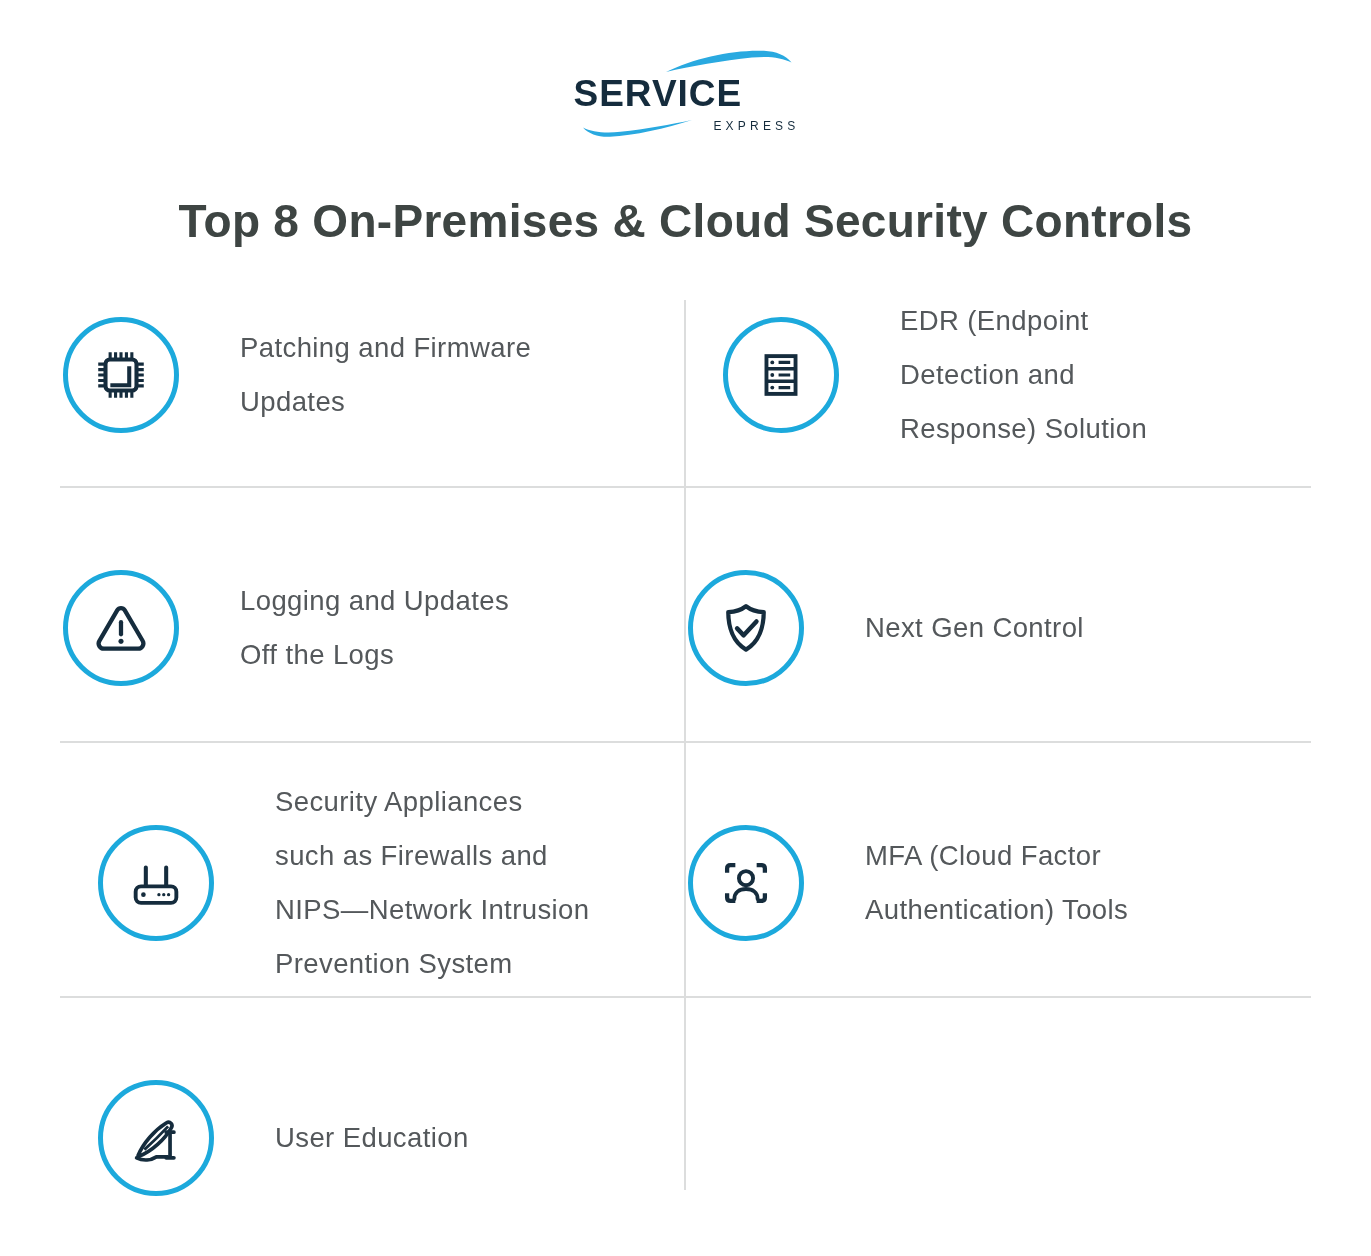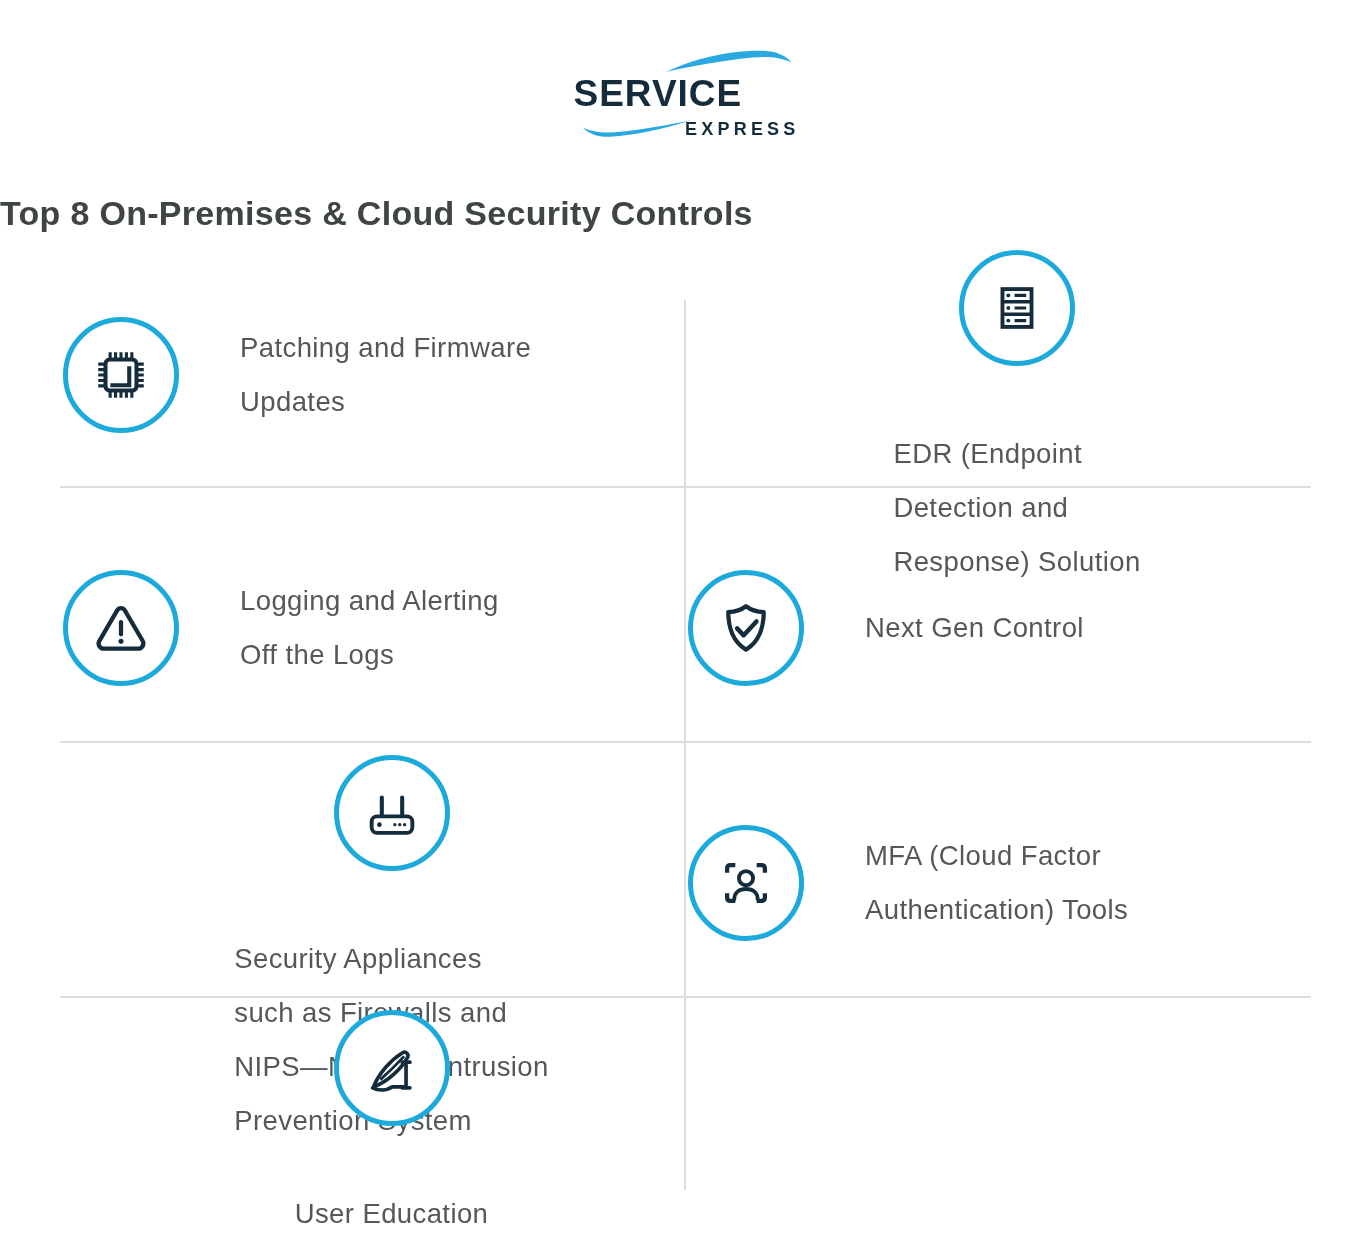--- a/index.html
+++ b/index.html
@@ -11,33 +11,33 @@
     font-family:"Liberation Sans","DejaVu Sans",sans-serif;}
   .stage{position:relative;width:1371px;height:1256px;background:var(--bg);overflow:hidden;}
 
   
   .logo{position:absolute;top:38px;left:50%;transform:translateX(-50%);
     width:240px;height:104px;}
   .swoosh-top{position:absolute;left:100px;top:11px;width:128px;height:24px;}
   .logo-word{position:absolute;left:8px;top:35px;width:232px;
     font-size:37px;font-weight:bold;letter-spacing:1px;color:var(--navy);white-space:nowrap;}
   .swoosh-bottom{position:absolute;left:16px;top:82px;width:110px;height:20px;}
-  .logo-sub{position:absolute;right:6px;top:81px;font-size:18px;font-weight:bold;
+  .logo-sub{position:absolute;right:6px;top:81px;font-size:12px;font-weight:normal;
     letter-spacing:4.2px;color:var(--navy);white-space:nowrap;}
 
   
-  .title{position:absolute;top:194px;left:0;width:100%;text-align:left;
-    font-size:34px;font-weight:bold;letter-spacing:.3px;color:var(--title);}
+  .title{position:absolute;top:194px;left:0;width:100%;text-align:center;
+    font-size:46px;font-weight:bold;letter-spacing:.3px;color:var(--title);}
 
   
   .grid{position:absolute;left:60px;top:250px;width:1251px;
     display:grid;grid-template-columns:625px 626px;
     grid-template-rows:250px 255px 255px 255px;}
   .cell{display:flex;align-items:center;gap:61px;padding-left:3px;}
-  .cell.right{padding-left:38px;flex-direction:column;}
+  .cell.right{padding-left:38px;}
   .badge{width:116px;height:116px;border:5px solid var(--blue);border-radius:50%;
     display:flex;align-items:center;justify-content:center;flex-shrink:0;background:#fff;}
   .badge svg{width:62px;height:62px;}
   .label{font-size:27.5px;line-height:54px;letter-spacing:.4px;color:var(--text);
     white-space:pre-line;}
   .ic{stroke:var(--navy);fill:none;}
 
   
   .hdiv{position:absolute;left:60px;width:1251px;height:2px;background:var(--divider);}
   .hdiv.h1{top:486px;} .hdiv.h2{top:741px;} .hdiv.h3{top:996px;}
@@ -100,21 +100,21 @@
     </div>
 
     <div class="cell">
       <div class="badge">
         <svg viewBox="0 0 64 64">
           <path class="ic" stroke-width="4.4" stroke-linejoin="round" d="M28.2 13.6 A4.4 4.4 0 0 1 35.8 13.6 L54.3 45.2 A5.4 5.4 0 0 1 49.6 53.4 H14.4 A5.4 5.4 0 0 1 9.7 45.2 Z"></path>
           <path class="ic" stroke-width="4.4" stroke-linecap="round" d="M32 26 V38.5"></path>
           <circle cx="32" cy="45.8" r="2.6" fill="#152c3d"></circle>
         </svg>
       </div>
-      <div class="label">Logging and Alerting
+      <div class="label">Logging and Updates
 Off the Logs</div>
     </div>
 
 
     <div class="cell">
       <div class="badge">
         <svg viewBox="0 0 64 64">
           <path class="ic" stroke-width="4.4" stroke-linejoin="round" d="M32 9.5 C36.5 13 43.5 15.2 50.3 15.6 C50.3 30.5 45.6 46.4 32 54.3 C18.4 46.4 13.7 30.5 13.7 15.6 C20.5 15.2 27.5 13 32 9.5 Z"></path>
           <path class="ic" stroke-width="4.6" stroke-linecap="round" stroke-linejoin="round" d="M22.8 32.4 L29.6 39.6 L42.8 25.2"></path>
         </svg>

